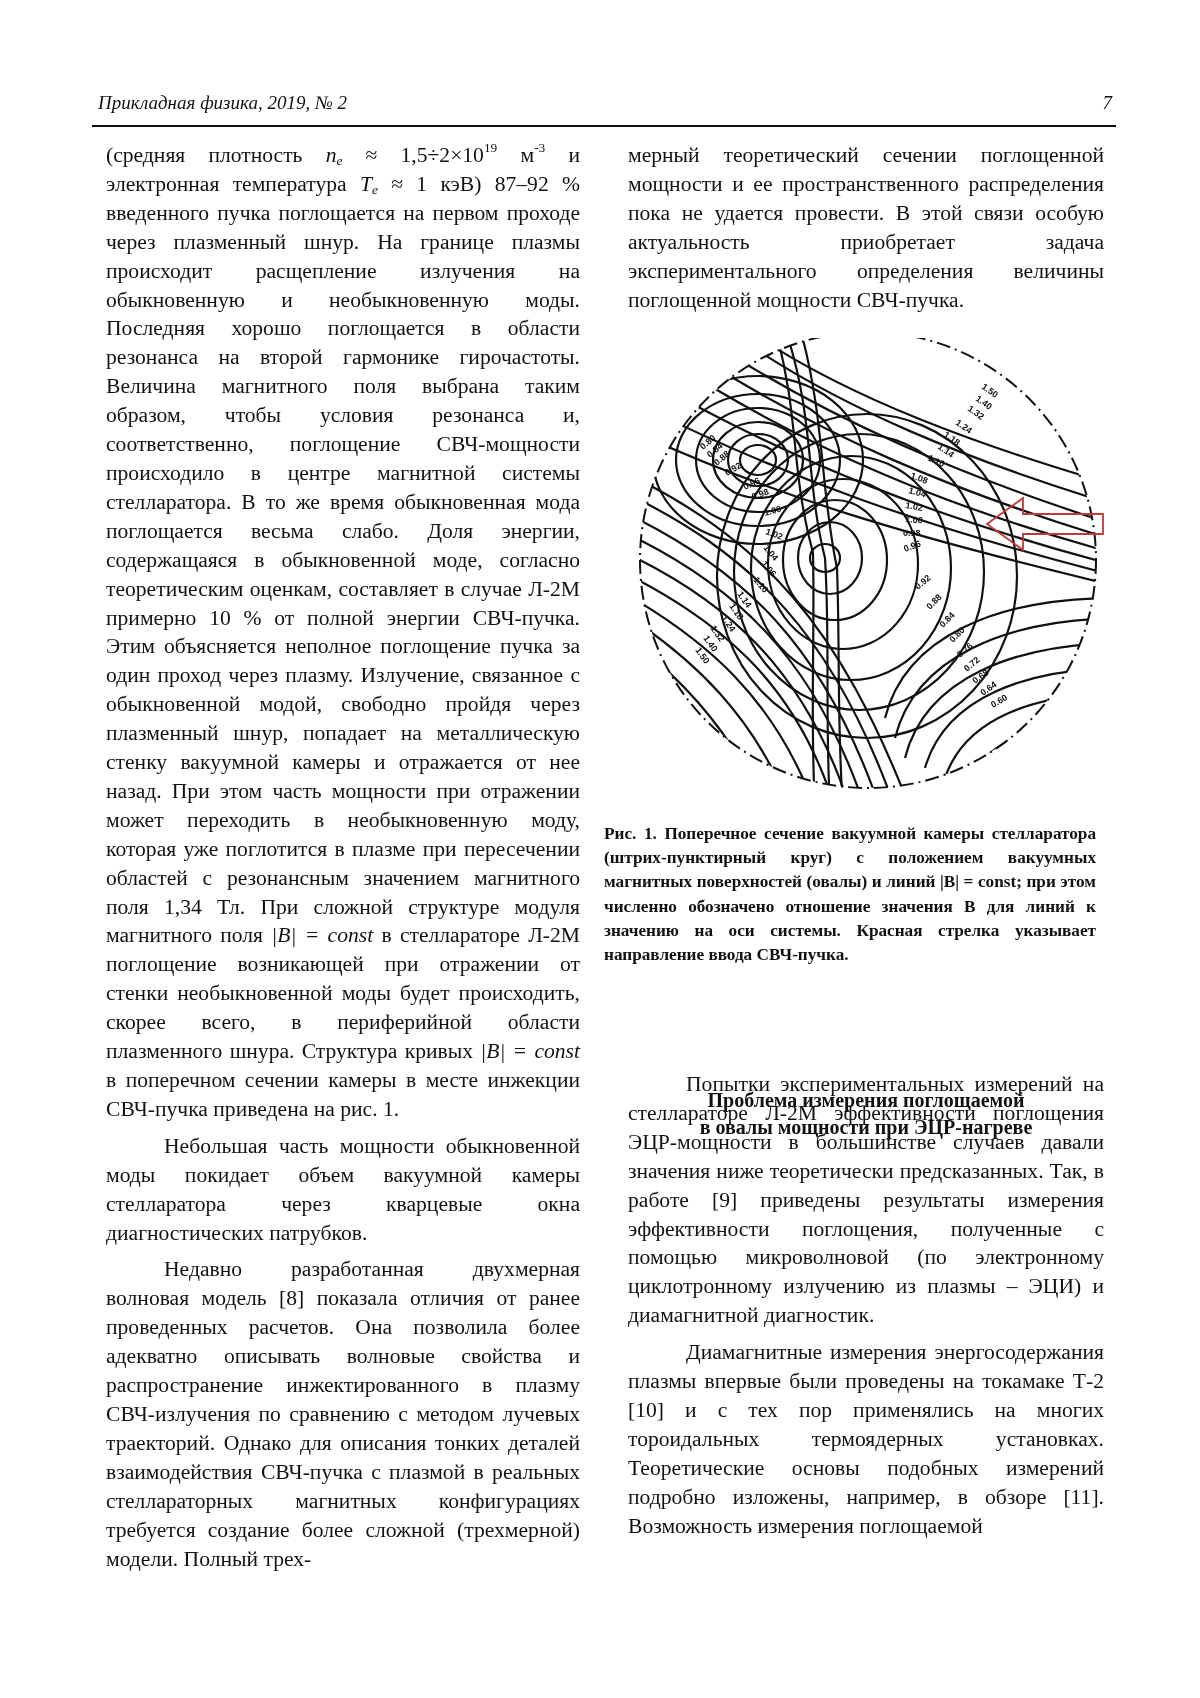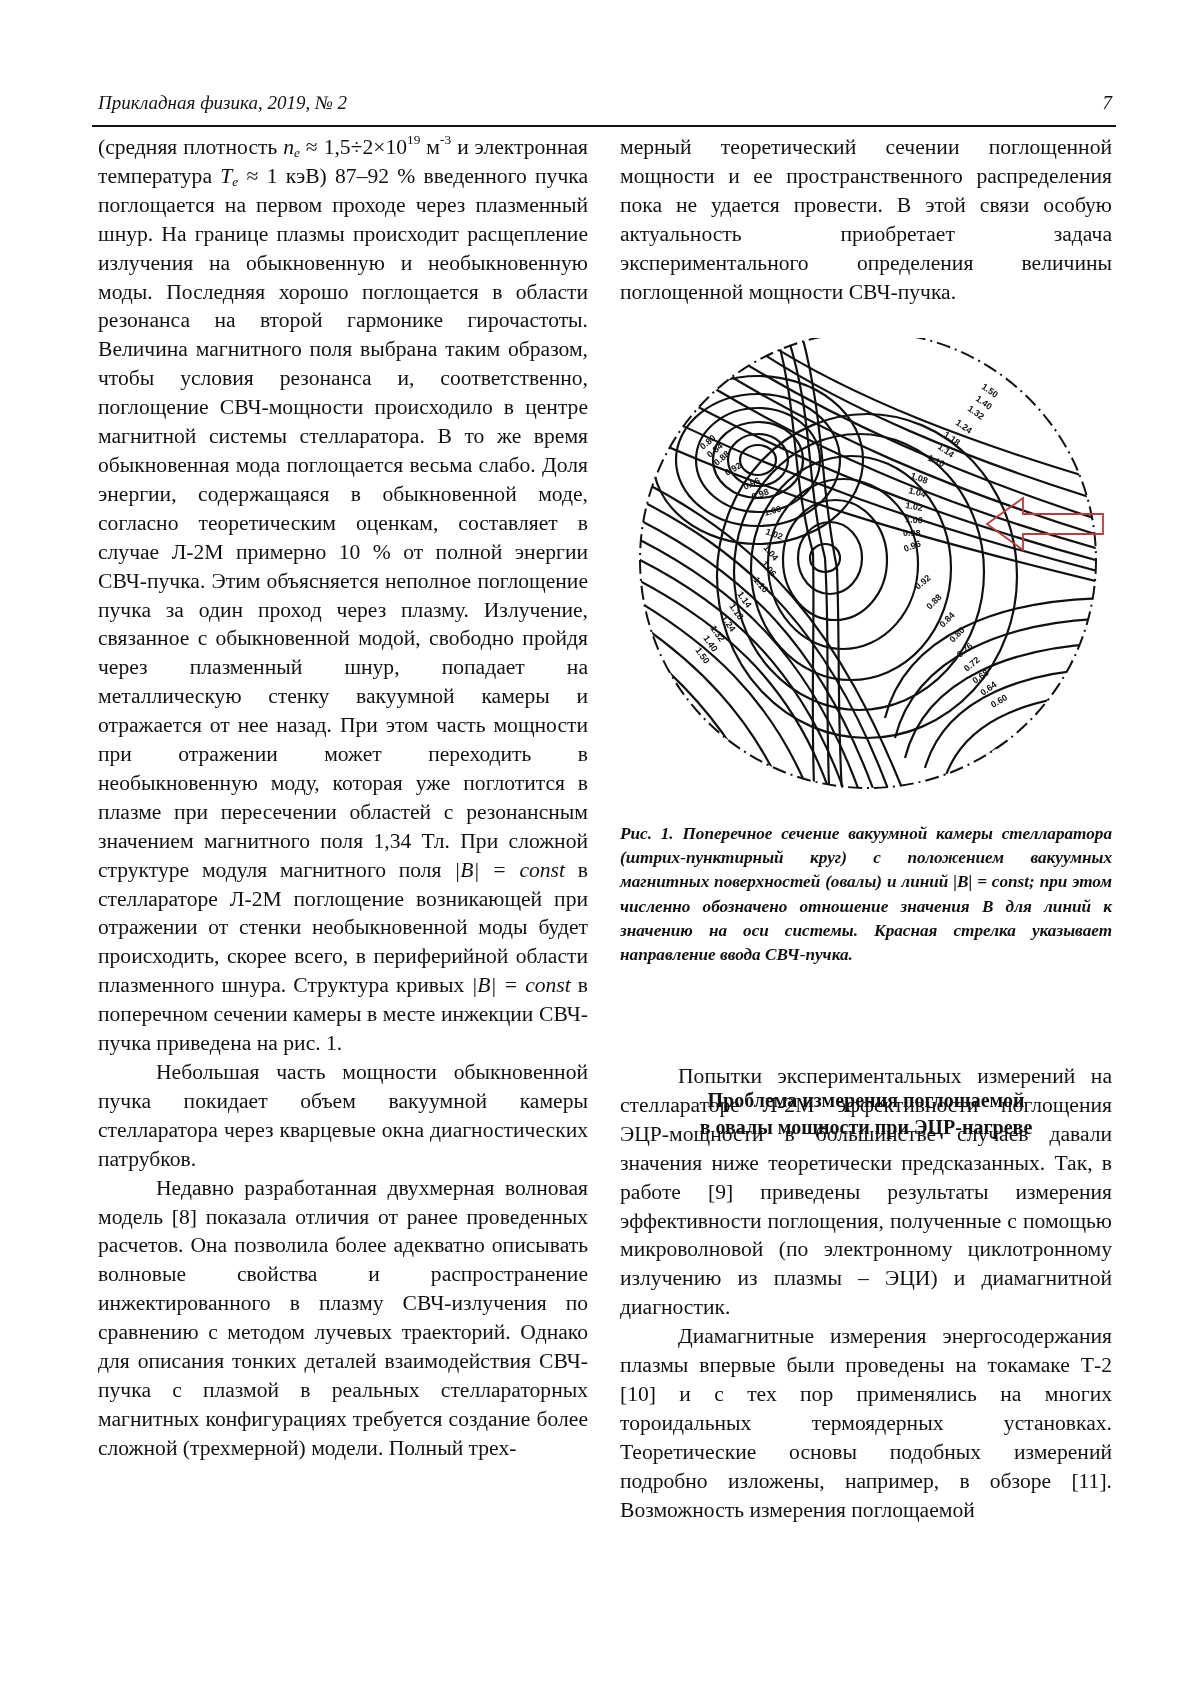--- a/index.html
+++ b/index.html
@@ -9,33 +9,33 @@
     .running-head {
       position: absolute; left: 98px; top: 92px; width: 1014px; height: 30px;
       font-family: "Liberation Serif", serif; font-style: italic; font-size: 19px;
       display: flex; justify-content: space-between; align-items: baseline; gap: 44px;
     }
     .head-rule { position: absolute; left: 92px; top: 125px; width: 1024px; height: 2px; background: #111; }
 
     .col { position: absolute; font-family: "Liberation Serif", serif; font-size: 21.6px; line-height: 28.9px; text-align: justify; }
     .col-left { left: 98px; top: 133px; width: 490px; }
     .col-right { left: 620px; top: 133px; width: 492px; }
-    .col p { margin: 0; hyphens: manual; }
+    .col p { margin: 8px; hyphens: manual; }
     .col p.indent { text-indent: 58px; }
     .col p.cont { text-indent: 0; }
     .col .it { font-style: italic; }
     sup { font-size: 0.62em; line-height: 0; vertical-align: 0.75em; }
     sub { font-size: 0.62em; line-height: 0; vertical-align: -0.2em; }
 
     .figure { position: absolute; left: 625px; top: 338px; width: 495px; height: 460px; }
     .figure svg { width: 100%; height: 100%; }
 
     .caption {
-      position: absolute; left: 620px; top: 822px; width: 492px;
-      font-family: "Liberation Serif", serif; font-style: italic; font-weight: bold;
+      position: absolute; left: 604px; top: 822px; width: 492px;
+      font-family: "Liberation Serif", serif; font-weight: bold;
       font-size: 17.2px; line-height: 24.2px; text-align: justify;
     }
 
     .section-title {
       position: absolute; left: 620px; top: 1087px; width: 492px;
       font-family: "Liberation Serif", serif; font-weight: bold; font-size: 20px;
       line-height: 27px; text-align: center;
     }
     .col-right-2 { left: 620px; top: 1062px; width: 492px; }
   </style>
@@ -45,21 +45,21 @@
 <div class="page">
 
   <div class="running-head">
     <span>Прикладная физика, 2019, № 2</span>
     <span>7</span>
   </div>
   <div class="head-rule"></div>
 
   <div class="col col-left">
     <p class="cont"><span>(средняя плотность </span><span class="it">n</span><sub class="it">e</sub><span> ≈ 1,5÷2×10</span><sup>19</sup><span> м</span><sup>-3</sup><span> и электронная температура </span><span class="it">T</span><sub class="it">e</sub><span> ≈ 1 кэВ) 87–92 % введенного пучка поглощается на первом проходе через плазменный шнур. На границе плазмы происходит расщепление излучения на обыкновенную и необыкновенную моды. Последняя хорошо поглощается в области резонанса на второй гармонике гирочастоты. Величина магнитного поля выбрана таким образом, чтобы условия резонанса и, соответственно, поглощение СВЧ-мощности происходило в центре магнитной системы стелларатора. В то же время обыкновенная мода поглощается весьма слабо. Доля энергии, содержащаяся в обыкновенной моде, согласно теоретическим оценкам, составляет в случае Л-2М примерно 10 % от полной энергии СВЧ-пучка. Этим объясняется неполное поглощение пучка за один проход через плазму. Излучение, связанное с обыкновенной модой, свободно пройдя через плазменный шнур, попадает на металлическую стенку вакуумной камеры и отражается от нее назад. При этом часть мощности при отражении может переходить в необыкновенную моду, которая уже поглотится в плазме при пересечении областей с резонансным значением магнитного поля 1,34 Тл. При сложной структуре модуля магнитного поля </span><span class="it">|B| = const</span><span> в стеллараторе Л-2М поглощение возникающей при отражении от стенки необыкновенной моды будет происходить, скорее всего, в периферийной области плазменного шнура. Структура кривых </span><span class="it">|B| = const</span><span> в поперечном сечении камеры в месте инжекции СВЧ-пучка приведена на рис. 1.</span></p>
-    <p class="indent">Небольшая часть мощности обыкновенной пучка покидает объем вакуумной камеры стелларатора через кварцевые окна диагностических патрубков.</p>
+    <p class="indent">Небольшая часть мощности обыкновенной моды покидает объем вакуумной камеры стелларатора через кварцевые окна диагностических патрубков.</p>
     <p class="indent">Недавно разработанная двухмерная волновая модель [8] показала отличия от ранее проведенных расчетов. Она позволила более адекватно описывать волновые свойства и распространение инжектированного в плазму СВЧ-излучения по сравнению с методом лучевых траекторий. Однако для описания тонких деталей взаимодействия СВЧ-пучка с плазмой в реальных стеллараторных магнитных конфигурациях требуется создание более сложной (трехмерной) модели. Полный трех-</p>
   </div>
 
   <div class="col col-right">
     <p class="cont">мерный теоретический сечении поглощенной мощности и ее пространственного распределения пока не удается провести. В этой связи особую актуальность приобретает задача экспериментального определения величины поглощенной мощности СВЧ-пучка.</p>
   </div>
 
   <div class="figure">
     <svg viewBox="0 0 495 460" fill="none" stroke="#111" stroke-width="2.2">
       <defs>

